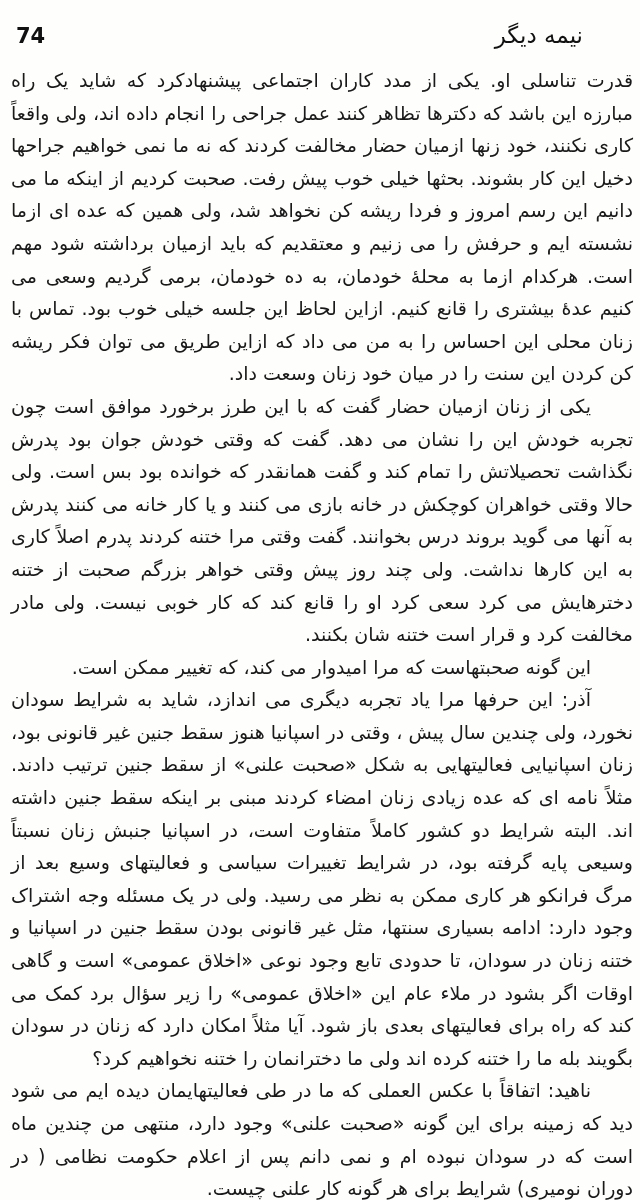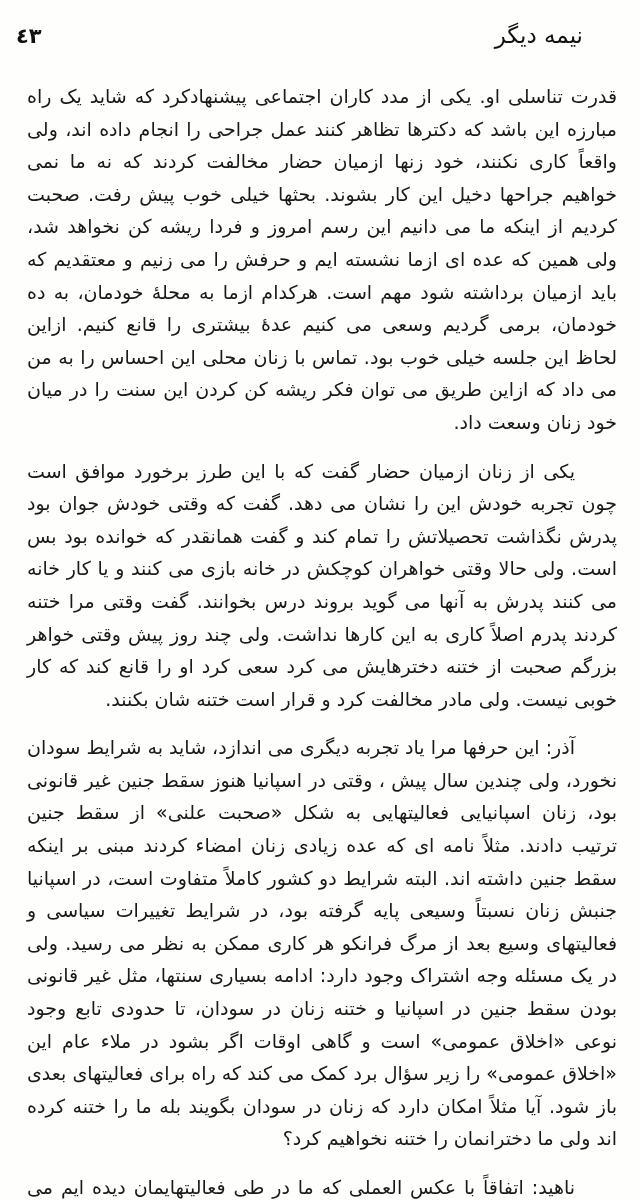--- a/index.html
+++ b/index.html
@@ -36,37 +36,38 @@
     color: #111;
   }
   .page-body {
     padding: 16px 7px 0 11px;
     font-size: 19px;
     line-height: 32.6px;
     text-align: justify;
     color: #191919;
   }
   .page-body p {
-    margin: 16px;
+    margin: 0;
     padding: 0;
   }
   .page-body p.indent {
     text-indent: 42px;
   }
 </style>
 </head>
 <body>
 
 <div class="page">
 
   <div class="page-header">
     <span class="journal-title">نیمه دیگر</span>
-    <span class="page-number">٤٣</span>
+    <span class="page-number">74</span>
   </div>
 
   <div class="page-body">
     <p>قدرت تناسلی او. یکی از مدد کاران اجتماعی پیشنهادکرد که شاید یک راه مبارزه این باشد که دکترها تظاهر کنند عمل جراحی را انجام داده اند، ولی واقعاً کاری نکنند، خود زنها ازمیان حضار مخالفت کردند که نه ما نمی خواهیم جراحها دخیل این کار بشوند. بحثها خیلی خوب پیش رفت. صحبت کردیم از اینکه ما می دانیم این رسم امروز و فردا ریشه کن نخواهد شد، ولی همین که عده ای ازما نشسته ایم و حرفش را می زنیم و معتقدیم که باید ازمیان برداشته شود مهم است. هرکدام ازما به محلهٔ خودمان، به ده خودمان، برمی گردیم وسعی می کنیم عدهٔ بیشتری را قانع کنیم. ازاین لحاظ این جلسه خیلی خوب بود. تماس با زنان محلی این احساس را به من می داد که ازاین طریق می توان فکر ریشه کن کردن این سنت را در میان خود زنان وسعت داد.</p>
     <p class="indent">یکی از زنان ازمیان حضار گفت که با این طرز برخورد موافق است چون تجربه خودش این را نشان می دهد. گفت که وقتی خودش جوان بود پدرش نگذاشت تحصیلاتش را تمام کند و گفت همانقدر که خوانده بود بس است. ولی حالا وقتی خواهران کوچکش در خانه بازی می کنند و یا کار خانه می کنند پدرش به آنها می گوید بروند درس بخوانند. گفت وقتی مرا ختنه کردند پدرم اصلاً کاری به این کارها نداشت. ولی چند روز پیش وقتی خواهر بزرگم صحبت از ختنه دخترهایش می کرد سعی کرد او را قانع کند که کار خوبی نیست. ولی مادر مخالفت کرد و قرار است ختنه شان بکنند.</p>
+    <p class="indent">این گونه صحبتهاست که مرا امیدوار می کند، که تغییر ممکن است.</p>
     <p class="indent">آذر: این حرفها مرا یاد تجربه دیگری می اندازد، شاید به شرایط سودان نخورد، ولی چندین سال پیش ، وقتی در اسپانیا هنوز سقط جنین غیر قانونی بود، زنان اسپانیایی فعالیتهایی به شکل «صحبت علنی» از سقط جنین ترتیب دادند. مثلاً نامه ای که عده زیادی زنان امضاء کردند مبنی بر اینکه سقط جنین داشته اند. البته شرایط دو کشور کاملاً متفاوت است، در اسپانیا جنبش زنان نسبتاً وسیعی پایه گرفته بود، در شرایط تغییرات سیاسی و فعالیتهای وسیع بعد از مرگ فرانکو هر کاری ممکن به نظر می رسید. ولی در یک مسئله وجه اشتراک وجود دارد: ادامه بسیاری سنتها، مثل غیر قانونی بودن سقط جنین در اسپانیا و ختنه زنان در سودان، تا حدودی تابع وجود نوعی «اخلاق عمومی» است و گاهی اوقات اگر بشود در ملاء عام این «اخلاق عمومی» را زیر سؤال برد کمک می کند که راه برای فعالیتهای بعدی باز شود. آیا مثلاً امکان دارد که زنان در سودان بگویند بله ما را ختنه کرده اند ولی ما دخترانمان را ختنه نخواهیم کرد؟</p>
     <p class="indent">ناهید: اتفاقاً با عکس العملی که ما در طی فعالیتهایمان دیده ایم می شود دید که زمینه برای این گونه «صحبت علنی» وجود دارد، منتهی من چندین ماه است که در سودان نبوده ام و نمی دانم پس از اعلام حکومت نظامی ( در دوران نومیری) شرایط برای هر گونه کار علنی چیست.</p>
   </div>
 
 </div>
 
 </body></html>

